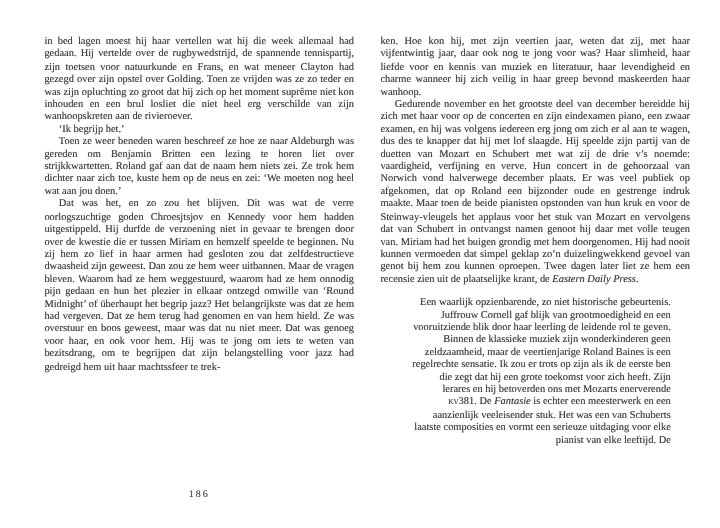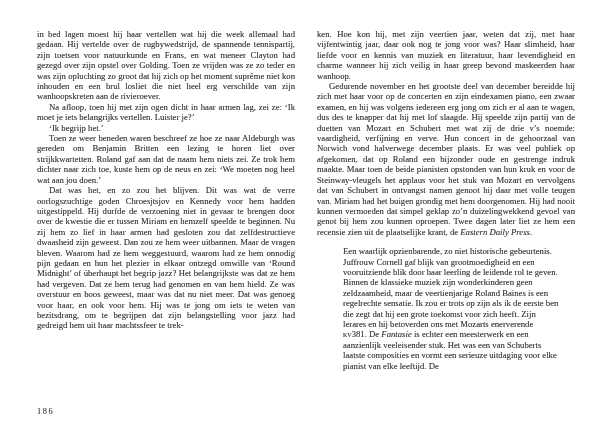--- a/index.html
+++ b/index.html
@@ -33,43 +33,43 @@
   .page p {
     margin: 0;
     padding: 0;
     text-indent: 12px;
   }
   .page p.noindent { text-indent: 0; }
   .quote {
     margin-top: 9px;
     margin-left: 26px;
     margin-right: 16px;
-    text-align: left;
+    text-align: right;
   }
   .sc { font-variant: small-caps; }
   .pagenum {
     position: absolute;
     top: 378px;
     left: 0;
     width: 100%;
+    text-align: center;
     text-indent: 0;
     font-size: 8.3px;
     letter-spacing: 1.6px;
     color: #4b4b4b;
   }
   i { font-style: italic; }
 </style>
 </head>
 <body>
 
 <div class="spread">
 
   <div class="page left">
     <p class="noindent">in bed lagen moest hij haar vertellen wat hij die week allemaal had gedaan. Hij vertelde over de rugbywedstrijd, de spannende tennispartij, zijn toetsen voor natuurkunde en Frans, en wat meneer Clayton had gezegd over zijn opstel over Golding. Toen ze vrijden was ze zo teder en was zijn opluchting zo groot dat hij zich op het moment suprême niet kon inhouden en een brul losliet die niet heel erg verschilde van zijn wanhoopskreten aan de rivieroever.</p>
-    <p>Na afloop, toen hij met zijn ogen dicht in haar armen lag, zei ze: ‘Ik moet je iets belangrijks vertellen. Luister je?’</p>
     <p>‘Ik begrijp het.’</p>
     <p>Toen ze weer beneden waren beschreef ze hoe ze naar Aldeburgh was gereden om Benjamin Britten een lezing te horen liet over strijkkwartetten. Roland gaf aan dat de naam hem niets zei. Ze trok hem dichter naar zich toe, kuste hem op de neus en zei: ‘We moeten nog heel wat aan jou doen.’</p>
     <p>Dat was het, en zo zou het blijven. Dit was wat de verre oorlogszuchtige goden Chroesjtsjov en Kennedy voor hem hadden uitgestippeld. Hij durfde de verzoening niet in gevaar te brengen door over de kwestie die er tussen Miriam en hemzelf speelde te beginnen. Nu zij hem zo lief in haar armen had gesloten zou dat zelfdestructieve dwaasheid zijn geweest. Dan zou ze hem weer uitbannen. Maar de vragen bleven. Waarom had ze hem weggestuurd, waarom had ze hem onnodig pijn gedaan en hun het plezier in elkaar ontzegd omwille van ‘Round Midnight’ of überhaupt het begrip jazz? Het belangrijkste was dat ze hem had vergeven. Dat ze hem terug had genomen en van hem hield. Ze was overstuur en boos geweest, maar was dat nu niet meer. Dat was genoeg voor haar, en ook voor hem. Hij was te jong om iets te weten van bezitsdrang, om te begrijpen dat zijn belangstelling voor jazz had gedreigd hem uit haar machtssfeer te trek-</p>
     <div class="pagenum">186</div>
   </div>
 
   <div class="page right">
     <p class="noindent">ken. Hoe kon hij, met zijn veertien jaar, weten dat zij, met haar vijfentwintig jaar, daar ook nog te jong voor was? Haar slimheid, haar liefde voor en kennis van muziek en literatuur, haar levendigheid en charme wanneer hij zich veilig in haar greep bevond maskeerden haar wanhoop.</p>
     <p><span>Gedurende november en het grootste deel van december bereidde hij zich met haar voor op de concerten en zijn eindexamen piano, een zwaar examen, en hij was volgens iedereen erg jong om zich er al aan te wagen, dus des te knapper dat hij met lof slaagde. Hij speelde zijn partij van de duetten van Mozart en Schubert met wat zij de drie v’s noemde: vaardigheid, verfijning en verve. Hun concert in de gehoorzaal van Norwich vond halverwege december plaats. Er was veel publiek op afgekomen, dat op Roland een bijzonder oude en gestrenge indruk maakte. Maar toen de beide pianisten opstonden van hun kruk en voor de Steinway-vleugels het applaus voor het stuk van Mozart en vervolgens dat van Schubert in ontvangst namen genoot hij daar met volle teugen van. Miriam had het buigen grondig met hem doorgenomen. Hij had nooit kunnen vermoeden dat simpel geklap zo’n duizelingwekkend gevoel van genot bij hem zou kunnen oproepen. Twee dagen later liet ze hem een recensie zien uit de plaatselijke krant, de </span><i>Eastern Daily Press</i><span>.</span></p>
     <div class="quote"><span>Een waarlijk opzienbarende, zo niet historische gebeurtenis. Juffrouw Cornell gaf blijk van grootmoedigheid en een vooruitziende blik door haar leerling de leidende rol te geven. Binnen de klassieke muziek zijn wonderkinderen geen zeldzaamheid, maar de veertienjarige Roland Baines is een regelrechte sensatie. Ik zou er trots op zijn als ik de eerste ben die zegt dat hij een grote toekomst voor zich heeft. Zijn lerares en hij betoverden ons met Mozarts enerverende </span><span class="sc">kv381</span><span>. De </span><i>Fantasie</i><span> is echter een meesterwerk en een aanzienlijk veeleisender stuk. Het was een van Schuberts laatste composities en vormt een serieuze uitdaging voor elke pianist van elke leeftijd. De</span></div>

